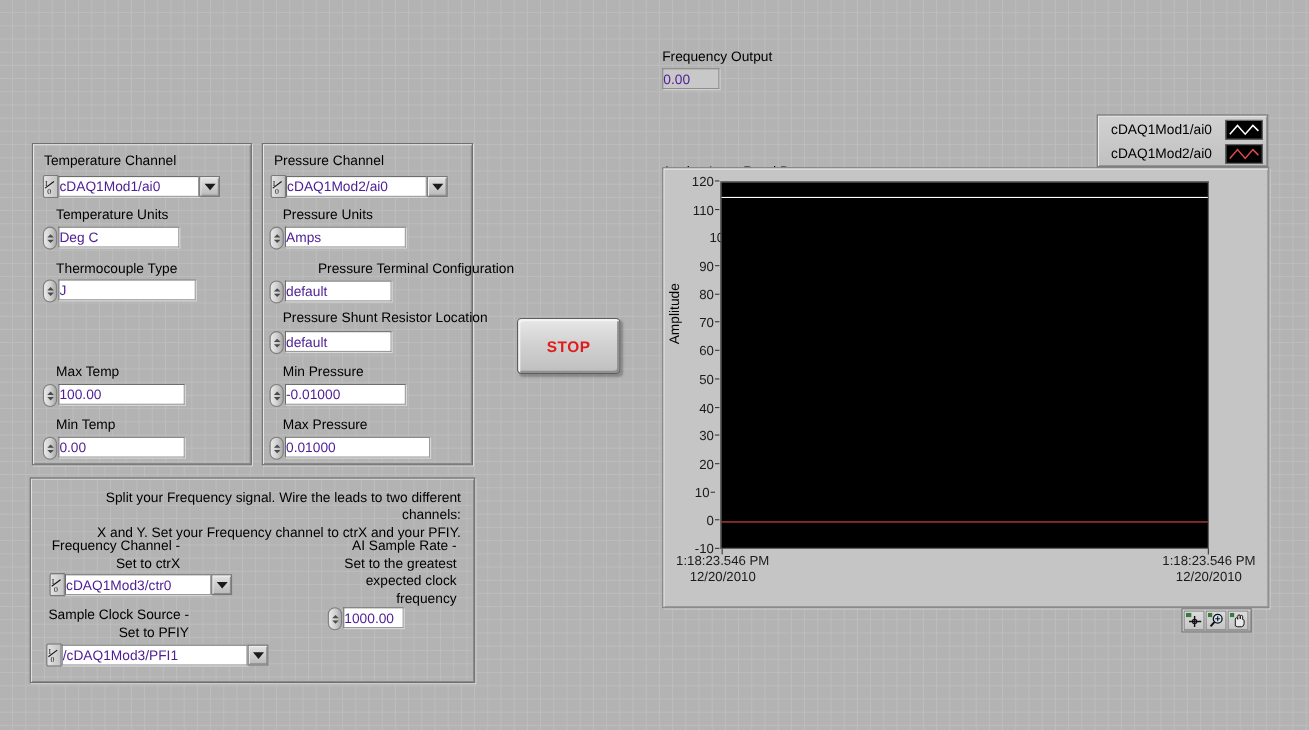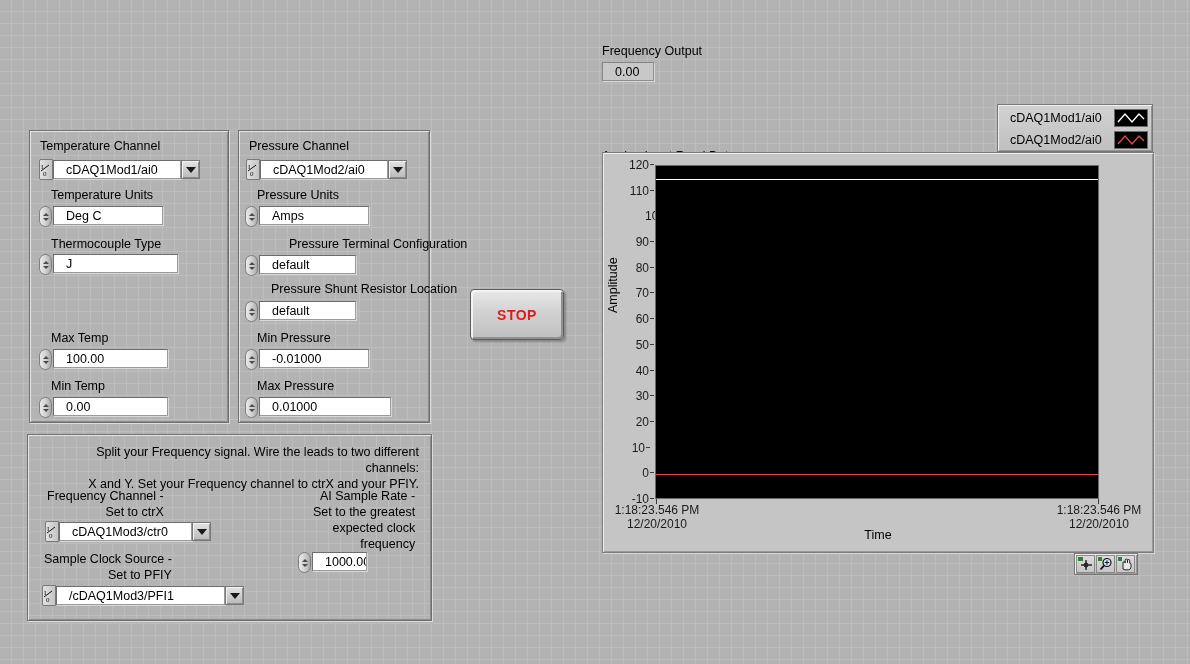--- a/index.html
+++ b/index.html
@@ -50,23 +50,23 @@
   .ctrl {
     position: absolute;
     height: 19px;
     background: #ffffff;
     border: 1px solid #9a9a9a;
     border-top-color: #6d6d6d;
     border-left-color: #6d6d6d;
     box-shadow: 1px 1px 0 #d8d8d8;
     display: flex;
     align-items: center;
-    padding-left: 12px;
+    padding-left: 0;
     font-size: 12.5px;
-    color: #000000;
+    color: #4c1d95;
     overflow: hidden;
     white-space: nowrap;
   }
   .ctrl.ind {
     background: #c8c8c8;
     border-color: #8f8f8f;
     border-top-color: #868686;
     border-left-color: #868686;
   }
 
@@ -307,21 +307,21 @@
   </div>
 <div class="ctrl" style="left:259px; top:206px; width:110px;">Amps</div>
 
 <div class="lbl" style="left:257px; top:237px;margin-left:32px;">Pressure Terminal Configuration</div>
 <div class="spin" style="left:245px; top:255px;">
     <span class="ar up"></span>
     <span class="ar dn"></span>
   </div>
 <div class="ctrl" style="left:259px; top:255px; width:97px;">default</div>
 
-<div class="lbl" style="left:271px; top:282px;">Pressure Shunt Resistor Location</div>
+<div class="lbl" style="left:257px; top:282px;">Pressure Shunt Resistor Location</div>
 <div class="spin" style="left:245px; top:301px;">
     <span class="ar up"></span>
     <span class="ar dn"></span>
   </div>
 <div class="ctrl" style="left:259px; top:301px; width:97px;">default</div>
 
 <div class="lbl" style="left:257px; top:331px;">Min Pressure</div>
 <div class="spin" style="left:245px; top:349px;">
     <span class="ar up"></span>
     <span class="ar dn"></span>
@@ -409,21 +409,20 @@
         <div class="trace" style="top: 13px; background: rgb(255, 255, 255);"></div>
         <div class="trace" style="top: 308px; background: rgb(224, 72, 72);"></div>
       </div>
   </div>
 
   <div class="xtickmark" style="left:53px; top:346px;"></div>
   <div class="xtickmark" style="left:495px; top:346px;"></div>
   <div class="xlabel" style="left:0px; top:350px; width:108px;"><span>1:18:23.546 PM</span><br><span>12/20/2010</span></div>
   <div class="xlabel" style="left:442px; top:350px; width:108px;"><span>1:18:23.546 PM</span><br><span>12/20/2010</span></div>
 
-  <div id="x-axis-title">Time</div>
 </div>
 
 <div id="graph-legend">
   <div class="legend-row" style="top:2px;">
     <span class="legend-label">cDAQ1Mod1/ai0</span>
     <span class="legend-swatch">
       <svg width="30" height="14" viewBox="0 0 30 14">
           <polyline points="2,11 9,3 16,11 23,3 28,8" fill="none" stroke="#ffffff" stroke-width="1.4"></polyline>
         </svg>
     </span>

